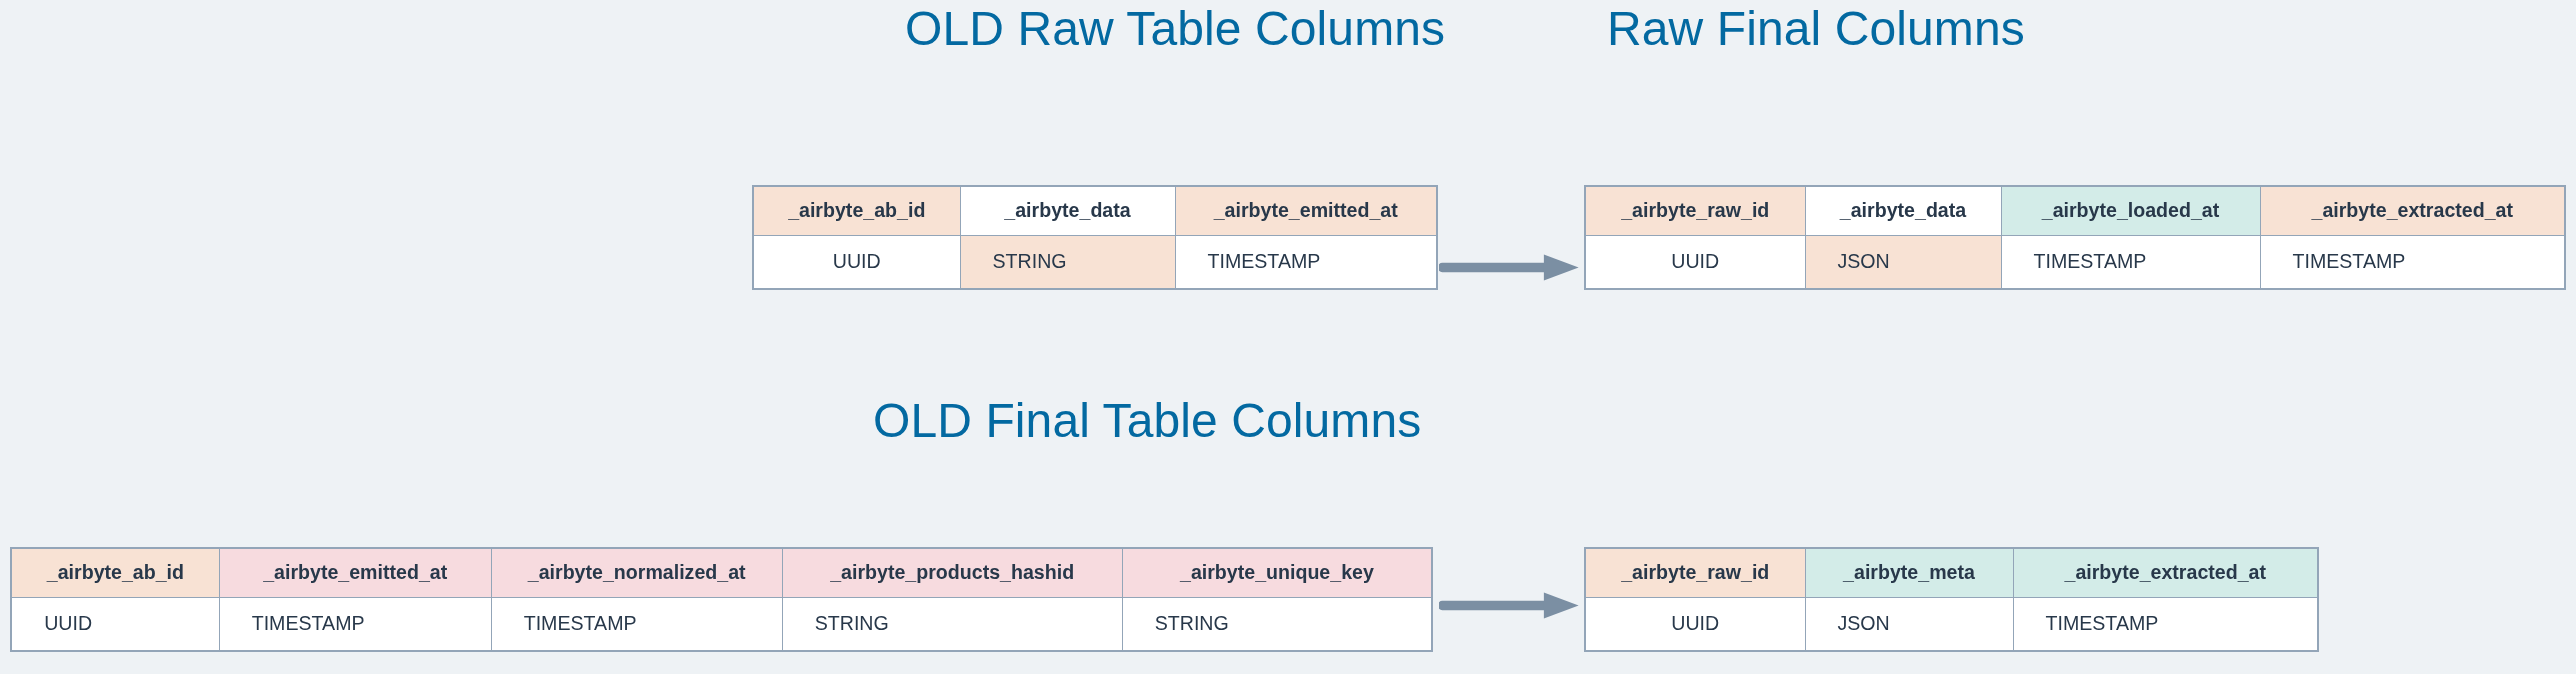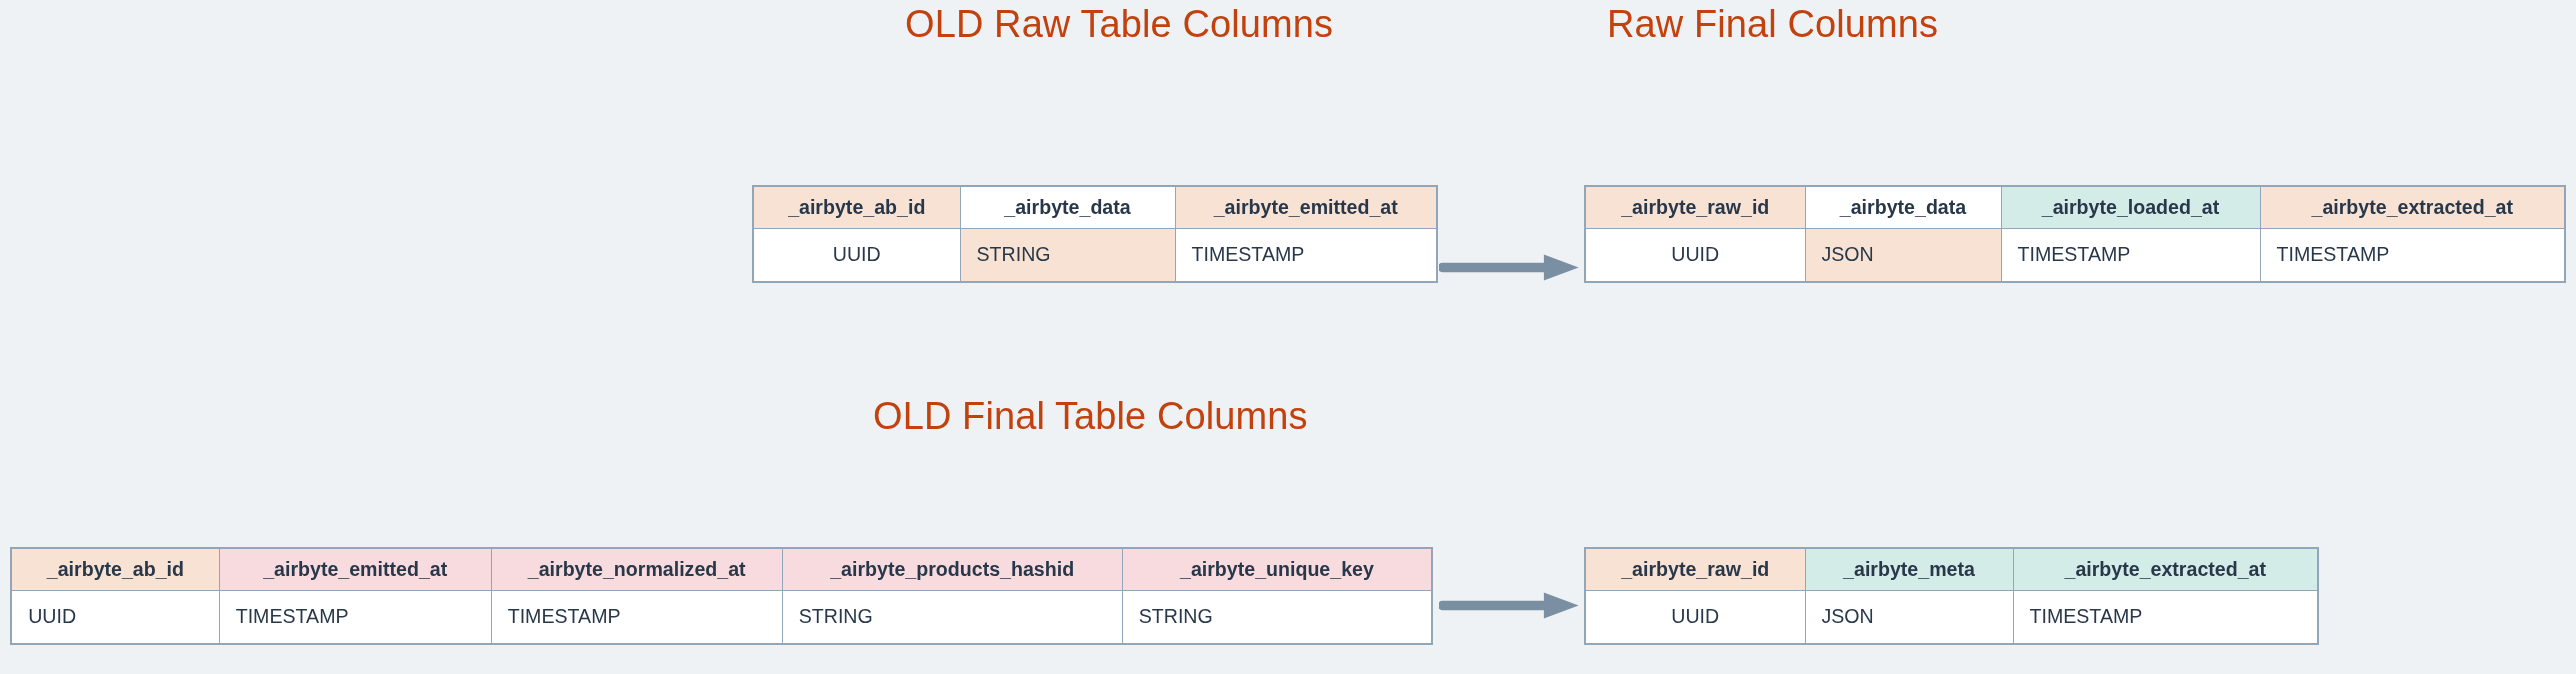--- a/index.html
+++ b/index.html
@@ -18,23 +18,23 @@
 
   .canvas {
     position: relative;
     width: 2576px;
     height: 675px;
   }
 
   
   .section-title {
     position: absolute;
-    font-size: 38px;
+    font-size: 48px;
     font-weight: 400;
-    color: #c2410c;
+    color: #0369a1;
     white-space: nowrap;
     letter-spacing: 0.1px;
     line-height: 1;
   }
 
   
   .tbl {
     position: absolute;
     border-collapse: collapse;
     table-layout: fixed;
@@ -42,34 +42,34 @@
     border: 2.9px solid #93a5b8;
     box-sizing: border-box;
   }
   .tbl td {
     border: 1.5px solid #93a5b8;
     background: #ffffff;
     box-sizing: border-box;
     white-space: nowrap;
   }
   .tbl tr.head td {
-    height: 42px;
+    height: 49px;
     font-size: 19.6px;
     font-weight: 700;
     text-align: center;
     color: #28384a;
     padding: 0 11px;
   }
   .tbl tr.body td {
     height: 54px;
     font-size: 19.6px;
     font-weight: 400;
     text-align: left;
     color: #28384a;
-    padding: 0 16px;
+    padding: 0 32px;
   }
   .tbl tr.body td.ctr { text-align: center; }
 
   
   .fill-peach { background: #f8e2d4 !important; }
   .fill-mint  { background: #d3ece8 !important; margin-left: 44px; }
   .fill-pink  { background: #f7dbdf !important; }
   .fill-white { background: #ffffff !important; }
 
   

